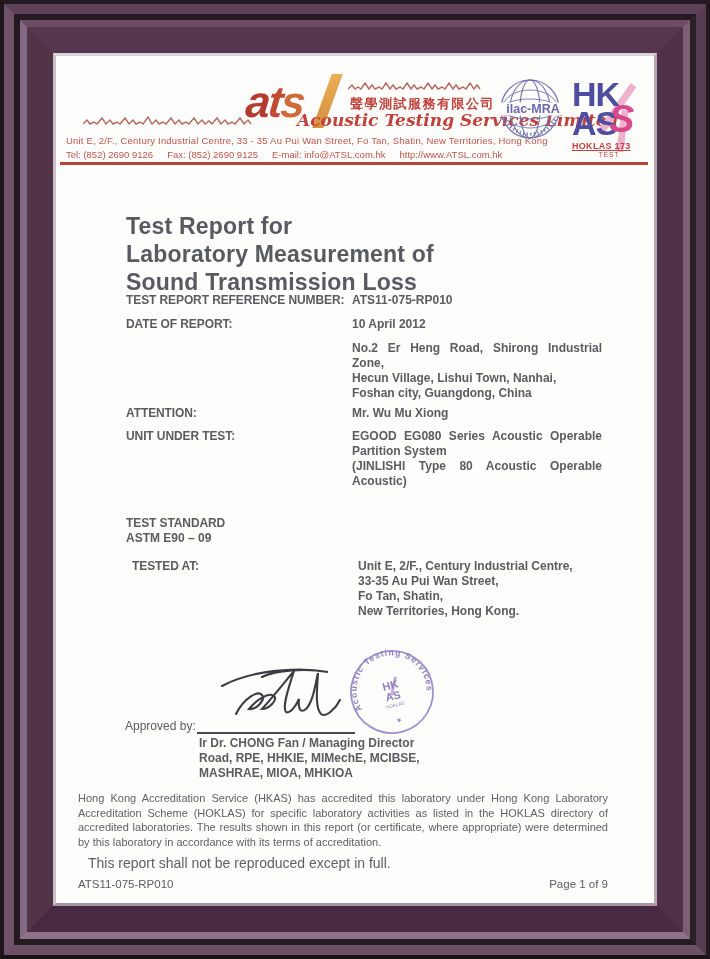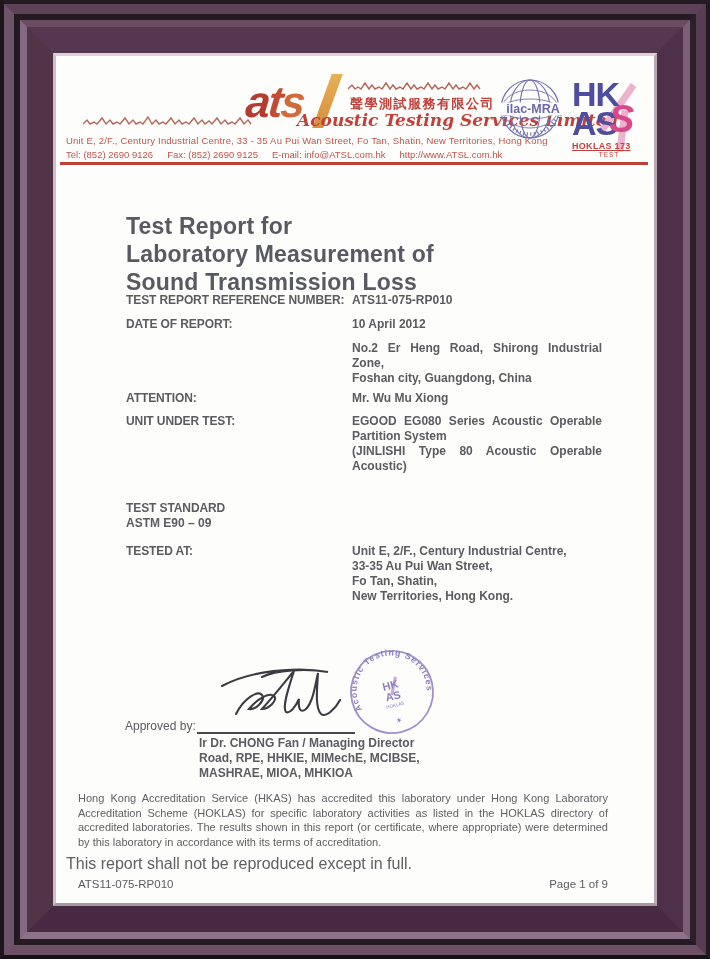--- a/index.html
+++ b/index.html
@@ -65,36 +65,36 @@
            font-weight:bold; color:#595962; letter-spacing:.2px; }
 
   
   .fields { position:absolute; left:70px; top:237px; width:482px; font-size:12px;
             line-height:15px; font-weight:bold; color:#5b5b60; }
   .frow  { display:flex; }
   .flbl  { width:226px; flex:none; letter-spacing:-.1px; }
   .fval  { width:250px; flex:none; }
   .just  { text-align:justify; text-align-last:justify; }
   .mt9{margin-top:9px;} .mt8{margin-top:8px;} .mt5{margin-top:5px;}
-  .mt27{margin-top:27px;flex-direction:column;} .mt13{margin-top:13px;}
+  .mt27{margin-top:27px;flex-direction:column;} .mt13{margin-top:13px;justify-content:flex-end;}
 
   
   .sig-draw { position:absolute; left:158px; top:606px; }
   .stamp    { position:absolute; left:292px; top:592px; transform:rotate(-14deg); }
   .approved { position:absolute; left:69px; top:663px; font-size:12px; font-weight:normal;
               color:#5b5b60; }
   .sig-line { position:absolute; left:141px; top:676px; width:158px; height:0;
               border-top:2px solid #48484d; }
   .sig-name { position:absolute; left:143px; top:680px; font-size:12px; line-height:15px;
               font-weight:bold; color:#5b5b60; }
 
   
   .accred { position:absolute; left:22px; top:735px; width:530px; font-size:11px;
             line-height:14.6px; color:#5f5f64; text-align:justify; }
-  .repro  { position:absolute; left:10px; top:799px; font-size:16px; color:#5f5f64; }
+  .repro  { position:absolute; left:32px; top:799px; font-size:14px; color:#5f5f64; }
   .foot   { position:absolute; left:22px; top:822px; width:530px; font-size:11.5px;
             color:#5b5b60; display:flex; justify-content:space-between; }
 </style>
 </head>
 <body>
 
 <div class="f1">
  <div class="f2">
   <div class="f3">
    <div class="f4">
@@ -157,20 +157,21 @@
             <div class="fval">ATS11-075-RP010</div>
           </div>
           <div class="frow mt9">
             <div class="flbl">DATE OF REPORT:</div>
             <div class="fval">10 April 2012</div>
           </div>
           <div class="frow mt9">
             <div class="flbl"></div>
             <div class="fval">
               <div class="just">No.2 Er Heng Road, Shirong Industrial Zone,</div>
+              <div>Hecun Village, Lishui Town, Nanhai,</div>
               <div>Foshan city, Guangdong, China</div>
             </div>
           </div>
           <div class="frow mt5">
             <div class="flbl">ATTENTION:</div>
             <div class="fval">Mr. Wu Mu Xiong</div>
           </div>
           <div class="frow mt8">
             <div class="flbl">UNIT UNDER TEST:</div>
             <div class="fval">

